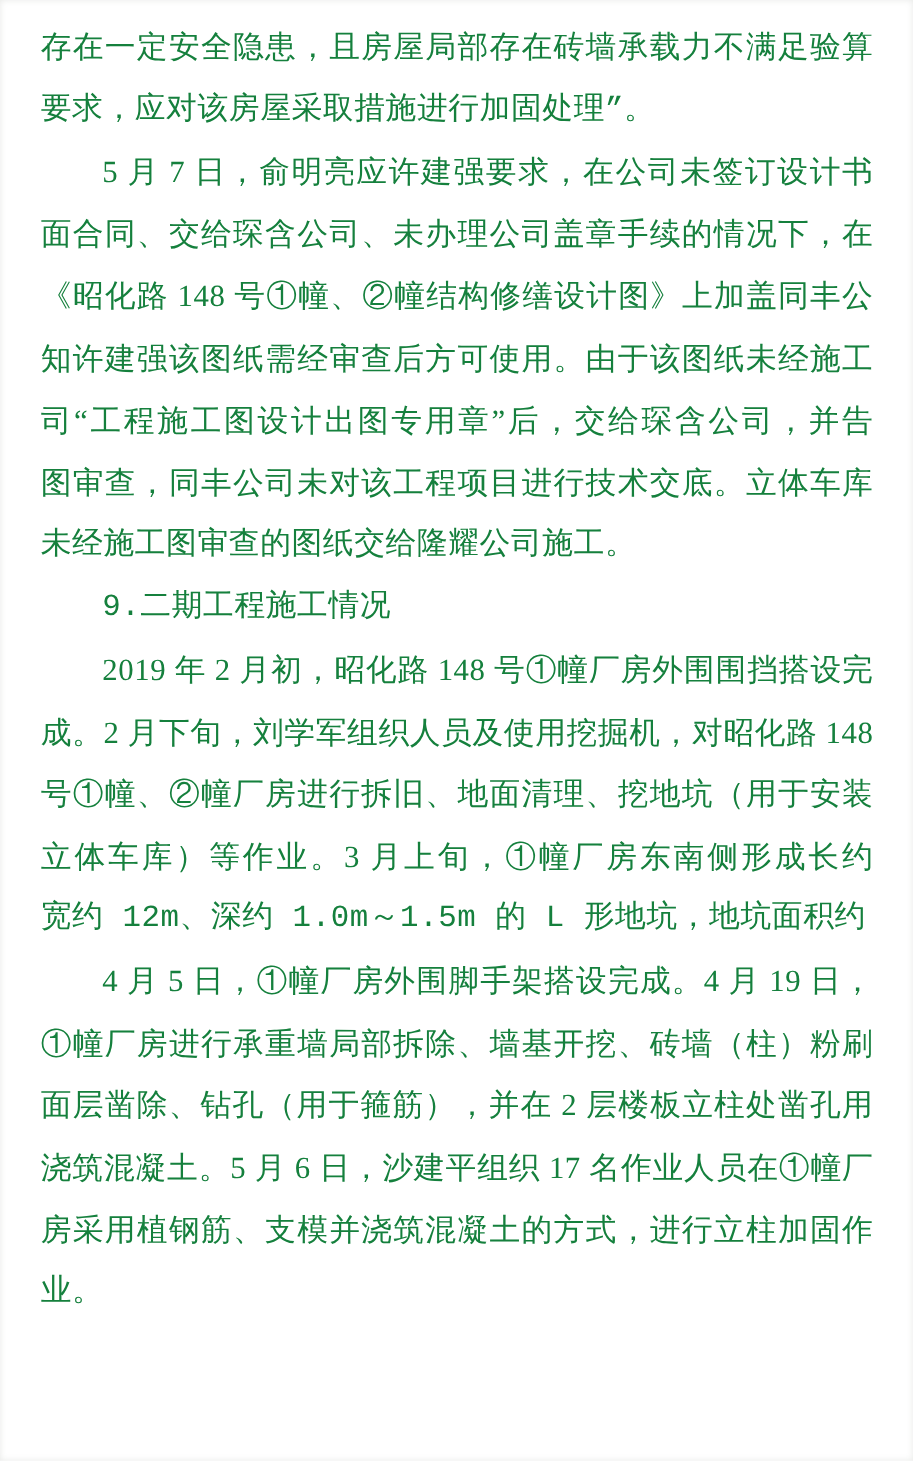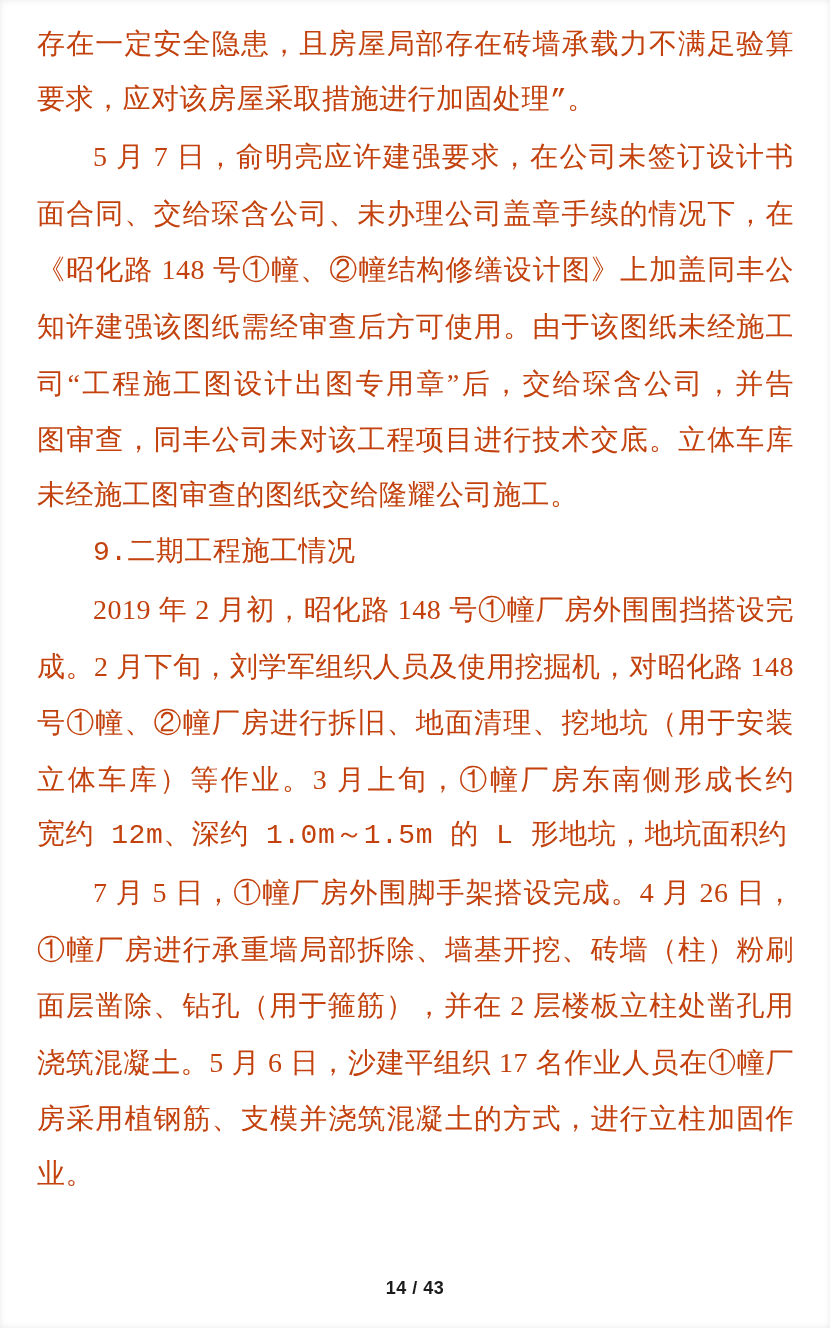--- a/index.html
+++ b/index.html
@@ -14,21 +14,21 @@
     background: #ffffff;
     overflow: hidden;
     box-shadow: inset 0 0 6px rgba(120,125,115,0.18);
     font-family: "Liberation Serif", "DejaVu Serif", serif;
   }
   .text-body {
     position: absolute;
     top: 16px;
     left: 37px;
     width: 757px;
-    color: #c2410c;
+    color: #15803d;
     font-size: 28px;
   }
   .line {
     height: 56.6px;
     line-height: 56.6px;
     overflow: hidden;
     text-align: justify;
     text-align-last: justify;
     text-justify: inter-character;
     letter-spacing: 0.5px;
@@ -67,21 +67,20 @@
     <div class="line">知许建强该图纸需经审查后方可使用。由于该图纸未经施工</div>
     <div class="line">司“工程施工图设计出图专用章”后，交给琛含公司，并告</div>
     <div class="line">图审查，同丰公司未对该工程项目进行技术交底。立体车库</div>
     <div class="line para-end">未经施工图审查的图纸交给隆耀公司施工。</div>
     <div class="line indent para-end">9.二期工程施工情况</div>
     <div class="line indent">2019 年 2 月初，昭化路 148 号①幢厂房外围围挡搭设完</div>
     <div class="line">成。2 月下旬，刘学军组织人员及使用挖掘机，对昭化路 148</div>
     <div class="line">号①幢、②幢厂房进行拆旧、地面清理、挖地坑（用于安装</div>
     <div class="line">立体车库）等作业。3 月上旬，①幢厂房东南侧形成长约 40m、</div>
     <div class="line para-end">宽约 12m、深约 1.0m～1.5m 的 L 形地坑，地坑面积约 500m²。</div>
-    <div class="line indent">7 月 5 日，①幢厂房外围脚手架搭设完成。4 月 26 日，</div>
+    <div class="line indent">4 月 5 日，①幢厂房外围脚手架搭设完成。4 月 19 日，</div>
     <div class="line">①幢厂房进行承重墙局部拆除、墙基开挖、砖墙（柱）粉刷</div>
     <div class="line">面层凿除、钻孔（用于箍筋），并在 2 层楼板立柱处凿孔用以</div>
     <div class="line">浇筑混凝土。5 月 6 日，沙建平组织 17 名作业人员在①幢厂</div>
     <div class="line">房采用植钢筋、支模并浇筑混凝土的方式，进行立柱加固作</div>
     <div class="line para-end">业。</div>
   </div>
-  <div class="footer">14 / 43</div>
 </div>
 
 </body></html>

